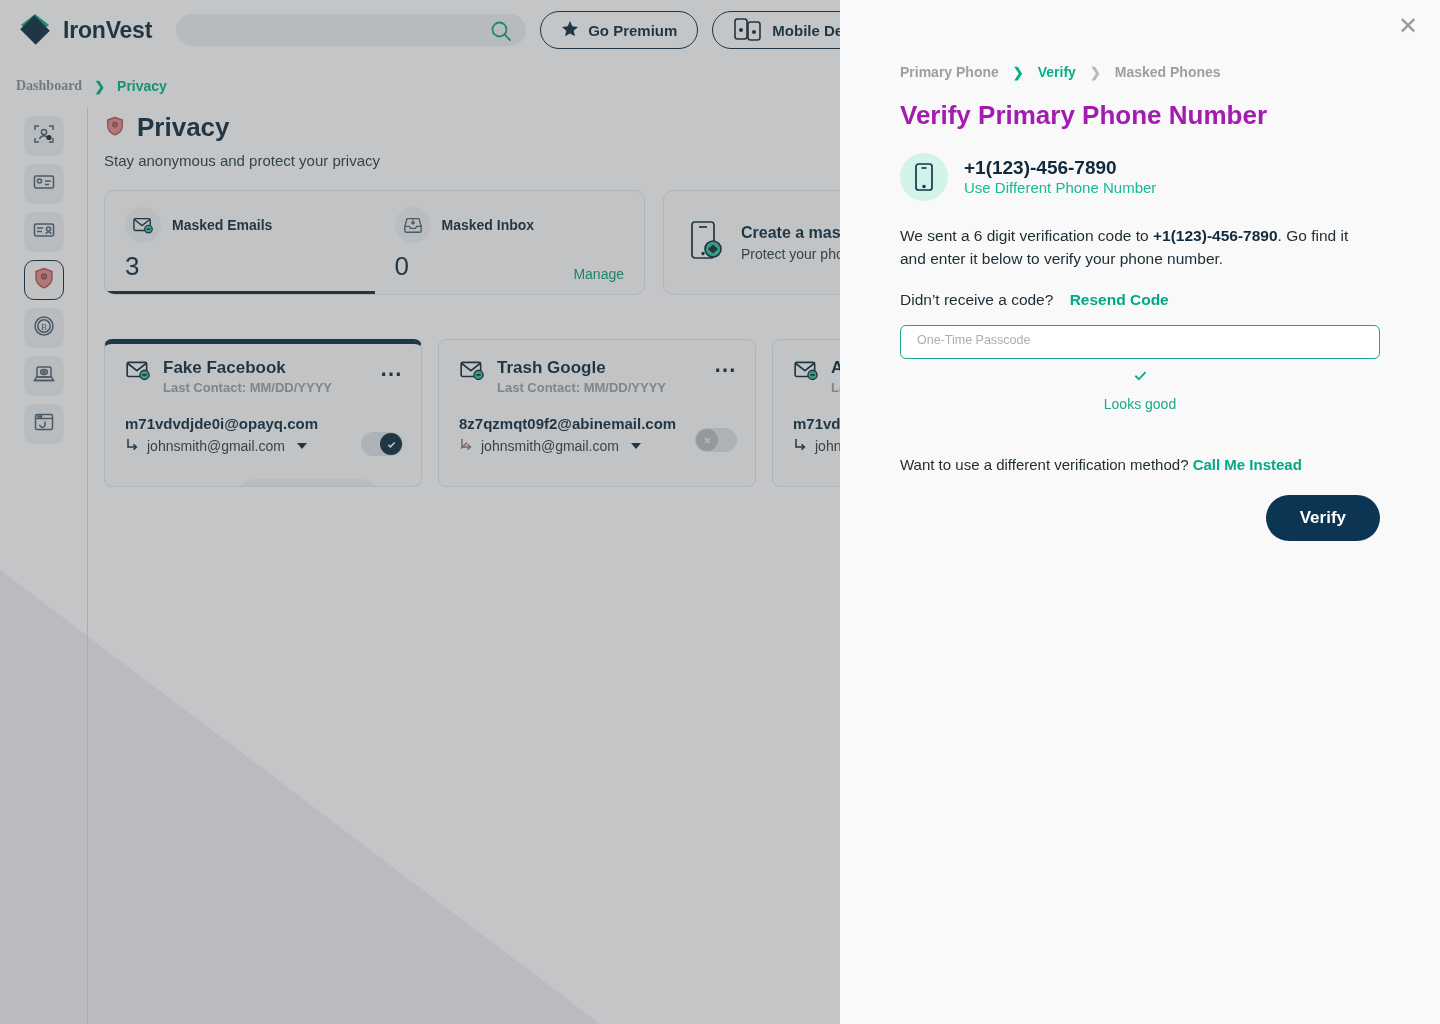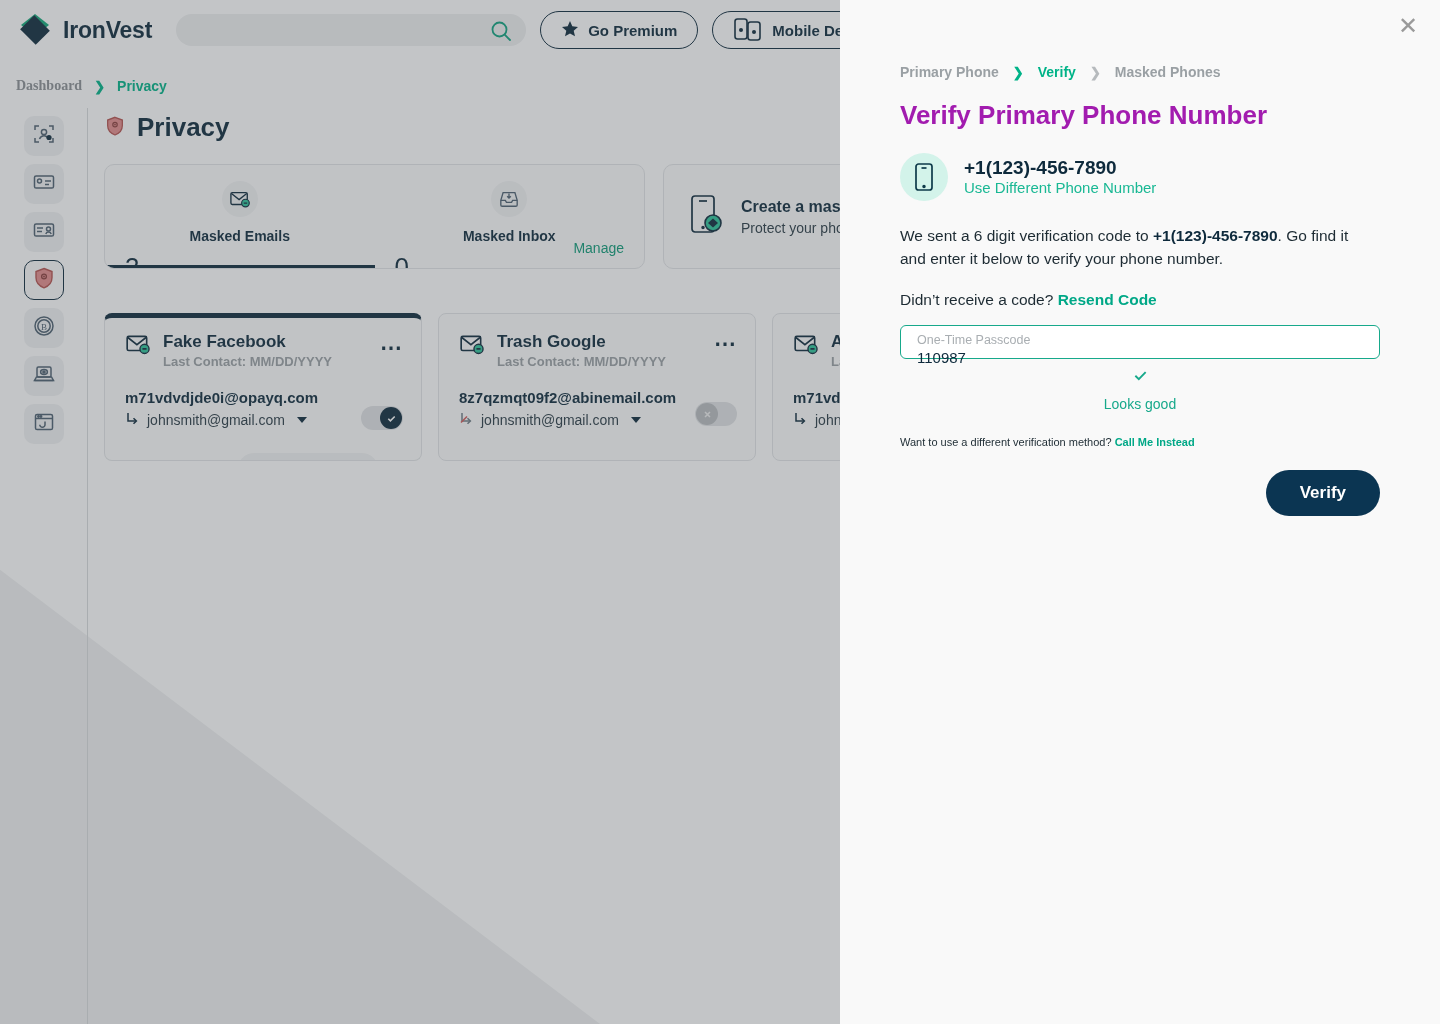--- a/index.html
+++ b/index.html
@@ -70,21 +70,21 @@
   .page-title { font-size: 26px; font-weight: bold; color: #0e2a3c; }
   .page-sub { margin-top: 9px; font-size: 15px; color: #2b3c46; }
 
   .stats-row { display: flex; gap: 18px; margin-top: 21px; }
   .stat-card {
     width: 541px; height: 105px; background: #fdfdfd; border: 1px solid #e3e5e7;
     border-radius: 10px; display: flex; position: relative; overflow: hidden;
   }
   .stat-half { flex: 1; padding: 16px 20px 0 20px; position: relative; }
   .stat-half + .stat-half { }
-  .stat-head { display: flex; align-items: center; gap: 11px; flex-direction: column; }
+  .stat-head { display: flex; align-items: center; gap: 11px; }
   .stat-ico { width: 36px; height: 36px; border-radius: 50%; background: #f2f3f4;
               display: flex; align-items: center; justify-content: center; }
   .stat-label { font-size: 14px; font-weight: bold; color: #0e2a3c; }
   .stat-num { font-size: 26px; color: #0e2a3c; margin-top: 8px; }
   .stat-underline { position: absolute; left: 0; bottom: 0; height: 3px; width: 100%; background: #0e2a3c; }
   .manage-link { position: absolute; right: 20px; bottom: 12px; font-size: 14px; color: #0e9b78; }
 
   .promo-card {
     width: 360px; height: 105px; background: #fdfdfd; border: 1px solid #e3e5e7;
     border-radius: 10px; display: flex; align-items: center; gap: 15px; padding: 0 22px;
@@ -141,32 +141,32 @@
 
   .phone-row { display: flex; align-items: center; gap: 16px; margin-top: 22px; }
   .phone-ico { width: 48px; height: 48px; border-radius: 50%; background: #d3f3ea;
                display: flex; align-items: center; justify-content: center; }
   .phone-num { font-size: 19px; font-weight: bold; color: #0e2a3c; }
   .phone-alt { font-size: 15px; color: #19b894; margin-top: 5px; }
 
   .p-body { font-size: 15.5px; color: #1d2b33; line-height: 1.47; margin-top: 24px; max-width: 470px; }
   .p-body b { color: #0e2a3c; }
   .p-resend { font-size: 15.5px; color: #1d2b33; margin-top: 20px; }
-  .p-resend a { color: #00a887; font-weight: bold; }
+  .p-resend a { color: #00a887; font-weight: bold; margin-left: 12px; }
 
   .otp-field {
     margin-top: 16px; height: 34px; border: 1.5px solid #17a98b; border-radius: 6px;
     background: #ffffff; padding: 7px 16px 0 16px;
   }
   .otp-label { font-size: 12.5px; color: #a9aeb2; }
   .otp-value { font-size: 15px; color: #0e2a3c; margin-top: 2px; }
   .otp-ok { display: flex; align-items: center; gap: 10px; margin-top: 9px;
             font-size: 14px; color: #17a98b; flex-direction: column; }
 
-  .p-alt { font-size: 11px; color: #1d2b33; margin-top: 24px; }
+  .p-alt { font-size: 15px; color: #1d2b33; margin-top: 44px; }
   .p-alt a { color: #00a887; font-weight: bold; }
 
   .verify-row { display: flex; justify-content: flex-end; margin-top: 22px; }
   .verify-btn { background: #0b3552; color: #ffffff; font-size: 17px; font-weight: bold;
                 border-radius: 24px; padding: 13px 34px; }
 </style>
 </head>
 <body>
 
 <div id="root">
@@ -301,20 +301,21 @@
       <div class="page-title-row">
         <span>
           <svg width="22" height="24" viewBox="0 0 24 24">
             <path d="M12 2.5 20 5.5v6c0 5-3.4 8.6-8 10.3C7.4 20.1 4 16.5 4 11.5v-6z" fill="#e58d8d" stroke="#b5524f" stroke-width="1.4"></path>
             <circle cx="12" cy="10.5" r="2.4" fill="none" stroke="#8a3d3b" stroke-width="1.3"></circle>
             <circle cx="12" cy="10.5" r="0.9" fill="#8a3d3b"></circle>
           </svg>
         </span>
         <span class="page-title">Privacy</span>
       </div>
+      <div class="page-sub">Stay anonymous and protect your privacy</div>
 
       <div class="stats-row">
         <div class="stat-card">
           <div class="stat-half">
             <div class="stat-head">
               <span class="stat-ico">
                 <svg width="22" height="20" viewBox="0 0 24 22" fill="none" stroke="#0e2a3c" stroke-width="1.5">
                   <rect x="2" y="4" width="18" height="13" rx="1.5"></rect>
                     <path d="M2.6 5l8.4 6.6L19.4 5"></path>
                   <circle cx="18" cy="15.5" r="4.2" fill="#2ec49a" stroke="#0e2a3c" stroke-width="1.3"></circle>
@@ -521,21 +522,20 @@
     <div class="p-body">
       <span>We sent a 6 digit verification code to </span><b>+1(123)-456-7890</b><span>. Go find it and enter it below to verify your phone number.</span>
     </div>
 
     <div class="p-resend">
       <span>Didn’t receive a code? </span><a>Resend Code</a>
     </div>
 
     <div class="otp-field">
       <div class="otp-label">One-Time Passcode</div>
-      <div class="otp-value">110987</div>
     </div>
 
     <div class="otp-ok">
       <span>
         <svg width="15" height="15" viewBox="0 0 16 16" fill="none" stroke="#17a98b" stroke-width="2">
           <path d="M2.5 8.3 6.2 12 13.5 4.4"></path>
         </svg>
       </span>
       <span>Looks good</span>
     </div>

